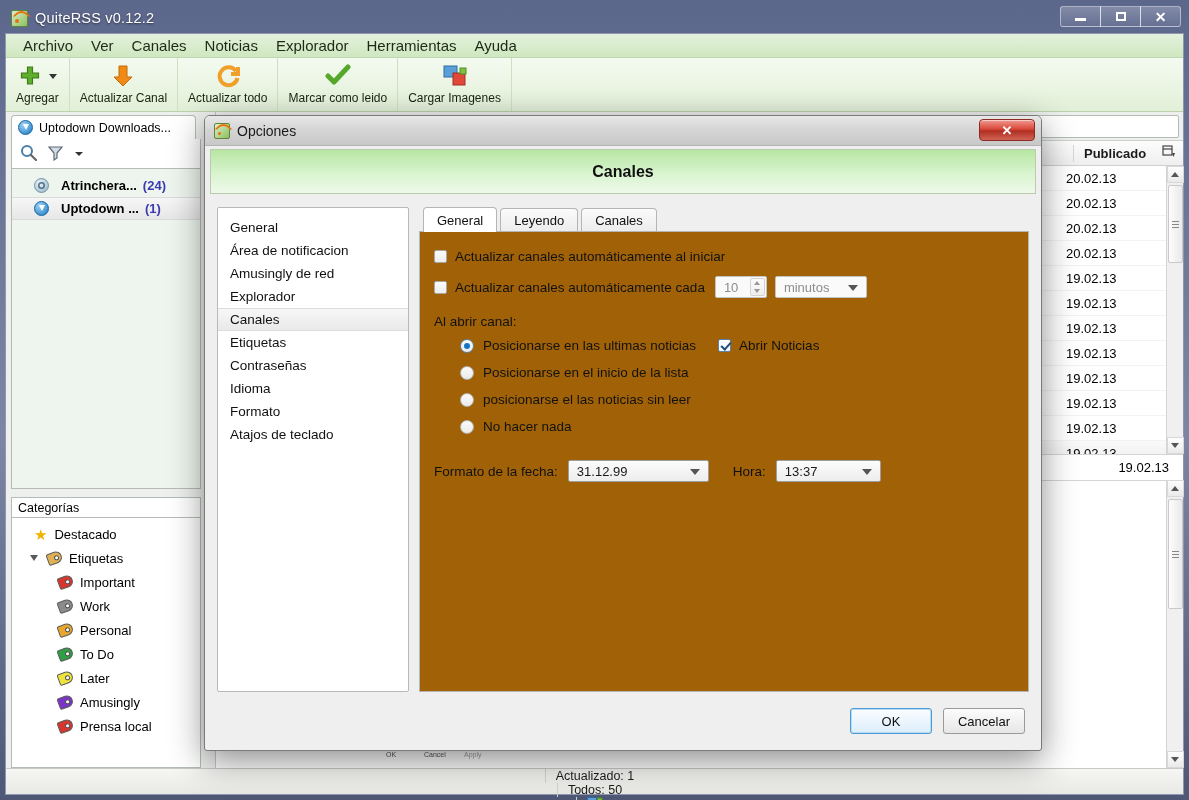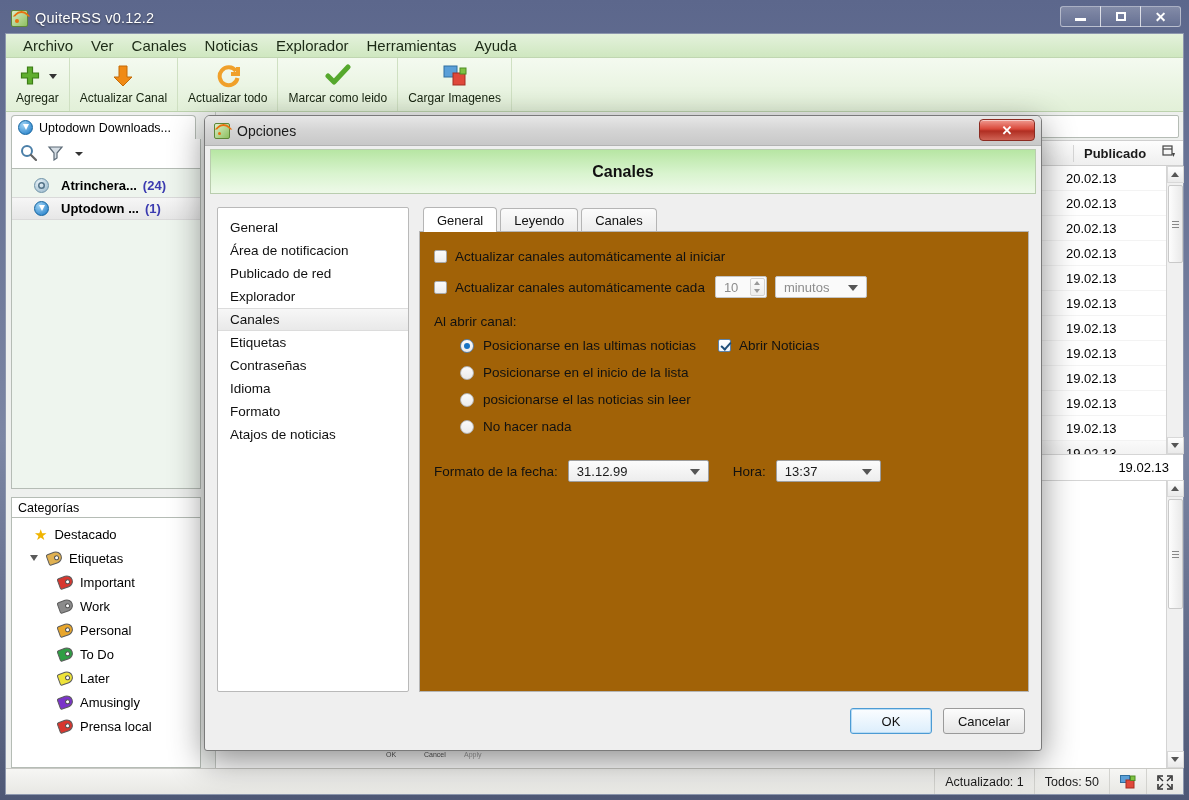--- a/index.html
+++ b/index.html
@@ -220,22 +220,22 @@
   .vs-thumb{width:15px;height:78px;margin-top:2px;border:1px solid #c9c9c9;border-radius:2px;
     background:linear-gradient(90deg,#fdfdfd,#e9e9e9);display:flex;align-items:center;justify-content:center;}
   .vs-grip{width:7px;height:7px;
     background:repeating-linear-gradient(180deg,#888 0 1px,transparent 1px 3px);}
   .vs-track{flex:1;}
 
   
   #status-bar{
     height:26px;background:linear-gradient(180deg,#f6f6f4,#e8e8e4);
     border-top:1px solid #c9c9c5;
-    display:flex;align-items:center;justify-content:flex-end;
-    gap:0;font-size:12.5px;color:#1c1c1c;
+    display:flex;align-items:center;justify-content:flex-start;
+    gap:0;font-size:12.5px;color:#1c1c1c;flex-direction:column;
   }
   .sb-cell{padding:0 10px;border-left:1px solid #d3d3cf;height:100%;display:flex;align-items:center;}
   .sb-ico{width:16px;height:14px;position:relative;}
 
   
   #dialog{
     position:absolute; left:204px; top:115px; width:838px; height:636px;
     background:#efefef;
     border:1px solid #7a7a7a;
     border-radius:6px 6px 3px 3px;
@@ -671,28 +671,28 @@
 
   <div id="dlg-banner">
     <span>Canales</span>
   </div>
 
   <div id="dlg-body">
 
     <div id="cat-panel">
       <div class="opt-cat">General</div>
       <div class="opt-cat">Área de notificacion</div>
-      <div class="opt-cat">Publicado de red</div>
+      <div class="opt-cat">Amusingly de red</div>
       <div class="opt-cat">Explorador</div>
       <div class="opt-cat sel">Canales</div>
       <div class="opt-cat">Etiquetas</div>
       <div class="opt-cat">Contraseñas</div>
       <div class="opt-cat">Idioma</div>
       <div class="opt-cat">Formato</div>
-      <div class="opt-cat">Atajos de noticias</div>
+      <div class="opt-cat">Atajos de teclado</div>
     </div>
 
     <div id="tab-panel">
       <div id="tab-strip">
         <div class="tab active">General</div>
         <div class="tab">Leyendo</div>
         <div class="tab">Canales</div>
       </div>
 
       <div id="tab-content">

